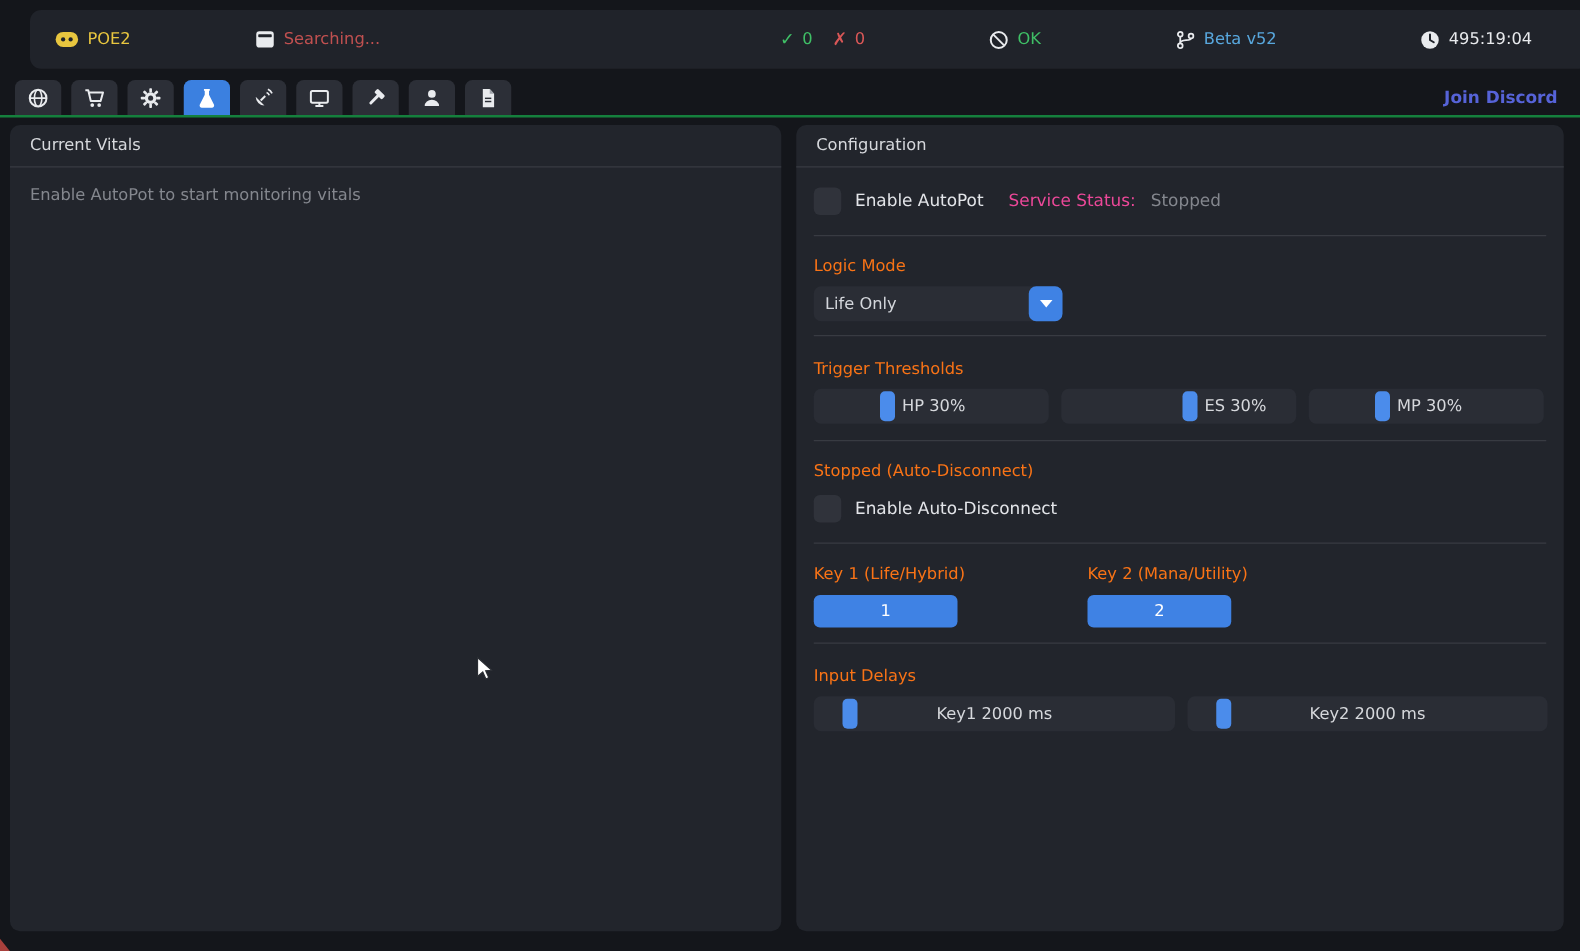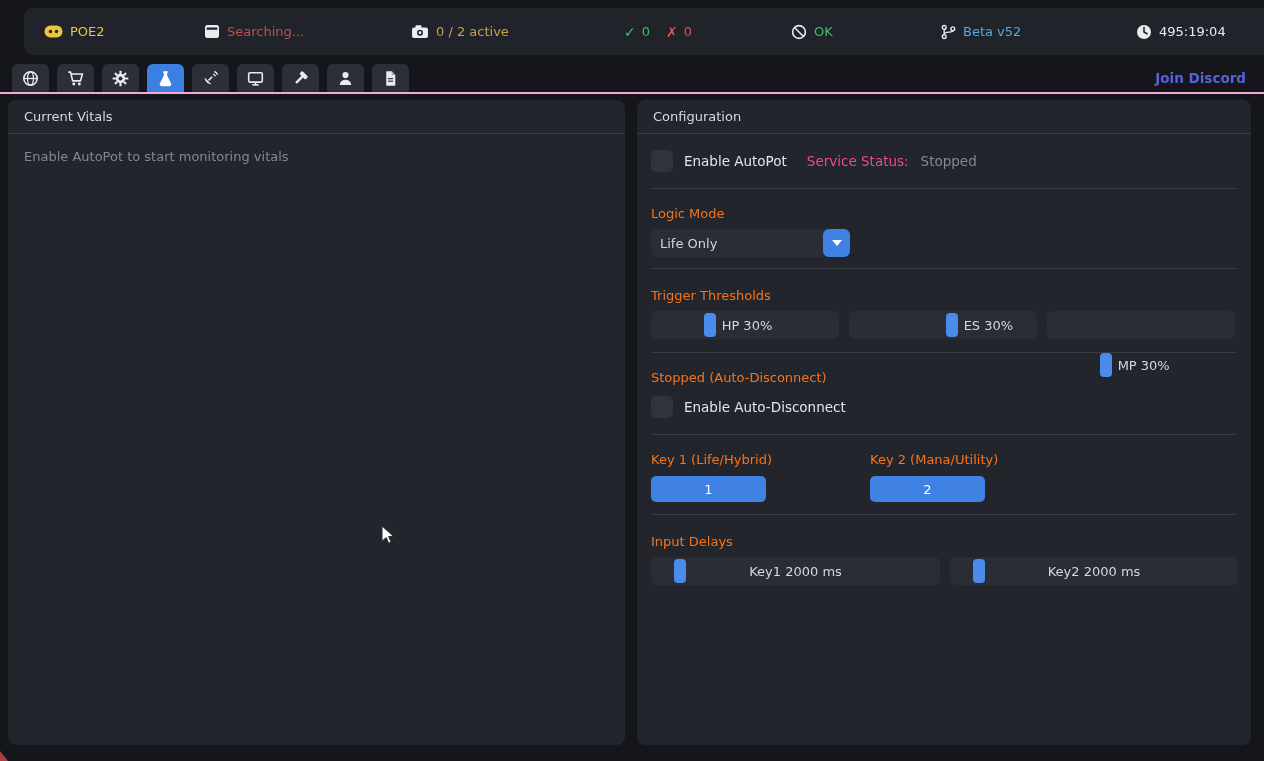--- a/index.html
+++ b/index.html
@@ -17,21 +17,21 @@
   .sb-checks  { left:600px; gap:0; }
   .sb-ok      { left:767px; color:#3fbf66; }
   .sb-version { left:917px; color:#58a7dd; }
   .sb-uptime  { left:1112px; color:#e8eaed; }
   .chk-ok   { color:#3fbf66; display:flex; gap:6px; align-items:center; }
   .chk-fail { color:#d95757; display:flex; gap:6px; align-items:center; margin-left:16px; }
   .glyph { font-size:14px; }
 
   
   .tabbar { position:absolute; left:0; top:63px; width:1264px; height:31px;
-            border-bottom:2px solid #f9a8d4; }
+            border-bottom:2px solid #15803d; }
   .tab { position:absolute; top:1px; width:37px; height:28px; background:#2c2f37;
          border-radius:6px 6px 0 0; display:flex; align-items:center; justify-content:center;
          cursor:pointer; }
   .tab.active { background:#3b80e0; }
   .discord-link { position:absolute; right:18px; top:7px; font-size:13.5px; font-weight:bold;
                   color:#5663d8; text-decoration:none; cursor:pointer; }
 
   
   .panel { position:absolute; top:100px; background:#22252c; border-radius:8px; }
   .panel-left  { left:8px;   width:617px; height:645px; }
@@ -102,29 +102,20 @@
   </div>
 
   <div class="sb-item sb-search">
     <svg width="16" height="15">
       <rect x="1" y="1" width="14" height="13" rx="2.5" fill="#e9ebee"></rect>
       <rect x="2.6" y="3.4" width="10.8" height="2.4" rx="0.6" fill="#20232a"></rect>
     </svg>
     <span>Searching...</span>
   </div>
 
-  <div class="sb-item sb-active">
-    <svg width="18" height="15">
-      <rect x="4.5" y="1.2" width="6" height="3" rx="1" fill="#e9ebee"></rect>
-      <rect x="1" y="3.5" width="16" height="10.5" rx="2" fill="#e9ebee"></rect>
-      <circle cx="9" cy="8.7" r="3" fill="#20232a"></circle>
-      <circle cx="9" cy="8.7" r="1.4" fill="#e9ebee"></circle>
-    </svg>
-    <span>0 / 2 active</span>
-  </div>
 
   <div class="sb-item sb-checks">
     <span class="chk-ok">
       <span class="glyph">✓</span>
       <span>0</span>
     </span>
     <span class="chk-fail">
       <span class="glyph">✗</span>
       <span>0</span>
     </span>
@@ -279,21 +270,21 @@
       <span class="after-label">HP 30%</span>
     </div>
   </div>
   <div class="slider sl-es">
     <div class="handle-group" style="left: 28%; margin-left: 44px;">
       <span class="handle"></span>
       <span class="after-label">ES 30%</span>
     </div>
   </div>
   <div class="slider sl-mp">
-    <div class="handle-group" style="left: 28%; margin-top: 40px;">
+    <div class="handle-group" style="left: 28%;">
       <span class="handle"></span>
       <span class="after-label">MP 30%</span>
     </div>
   </div>
   <div class="sep sep-3"></div>
 
   <div class="lbl" style="top:270px">Stopped (Auto-Disconnect)</div>
   <div class="row-flex" style="top:293px;left:14px;height:28px">
     <span class="checkbox"></span>
     <span class="cb-label">Enable Auto-Disconnect</span>

